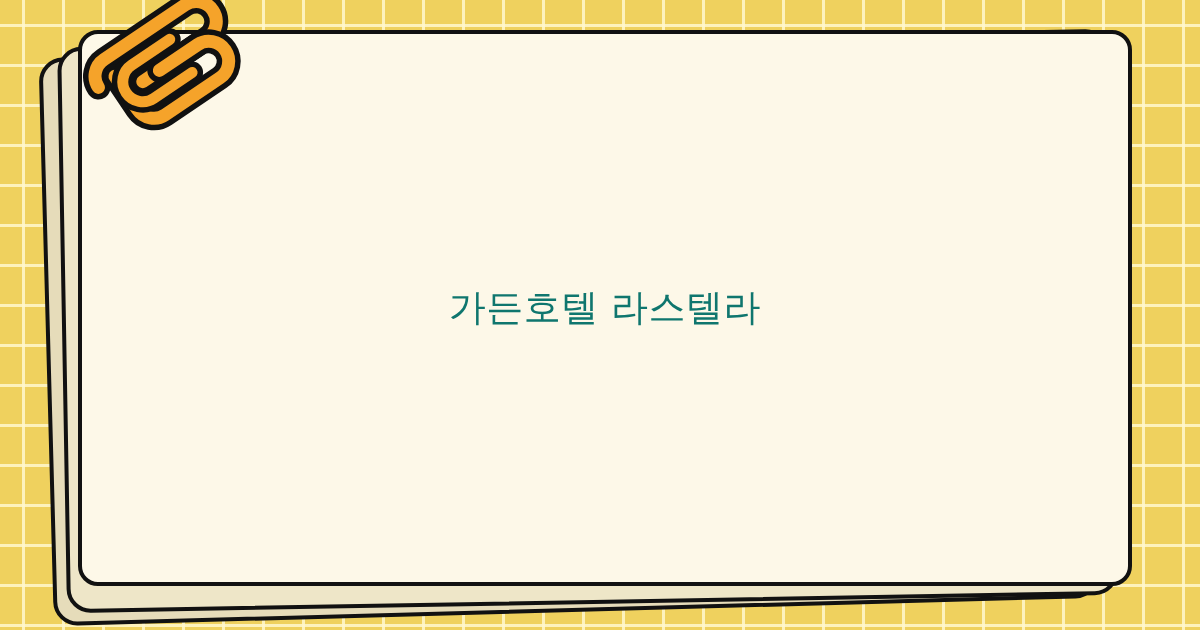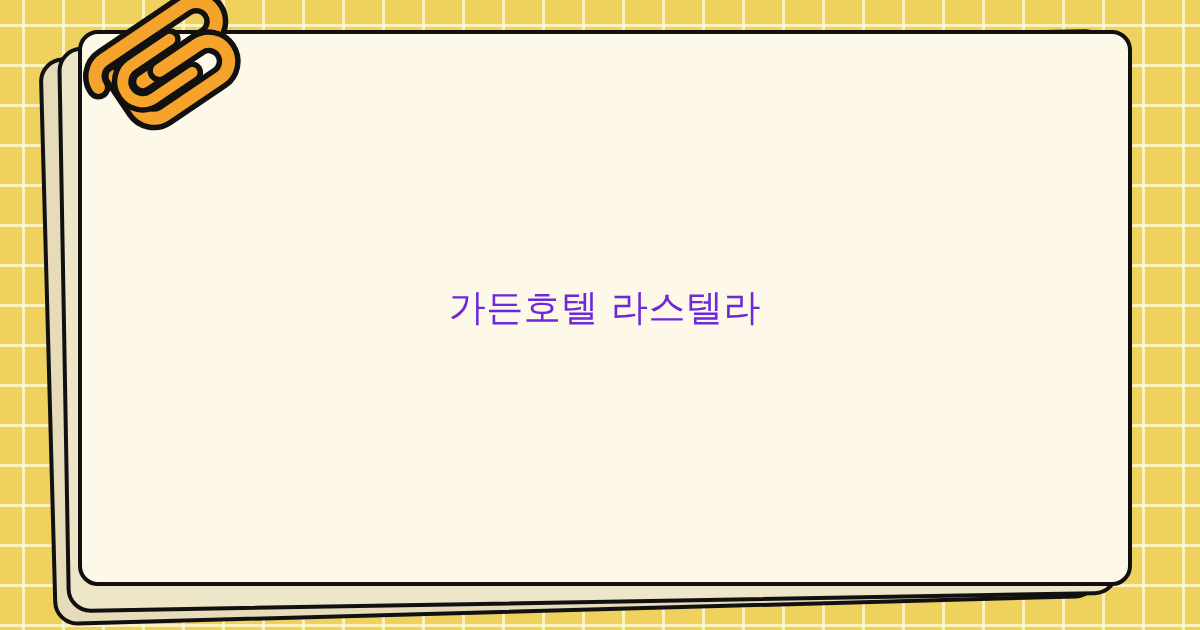--- a/index.html
+++ b/index.html
@@ -91,21 +91,21 @@
   }
 
   
   #note-title {
     margin: 0;
     font-family: "DejaVu Sans", "Liberation Sans", sans-serif;
     font-size: 37px;
     font-weight: 400;
     letter-spacing: 0.5px;
     line-height: 1.35;
-    color: #6d28d9;
+    color: #0f766e;
     text-align: left;
     word-break: keep-all;
   }
 
   
   #paperclip {
     position: absolute;
     left: 66px;
     top: -12px;
     width: 200px;

